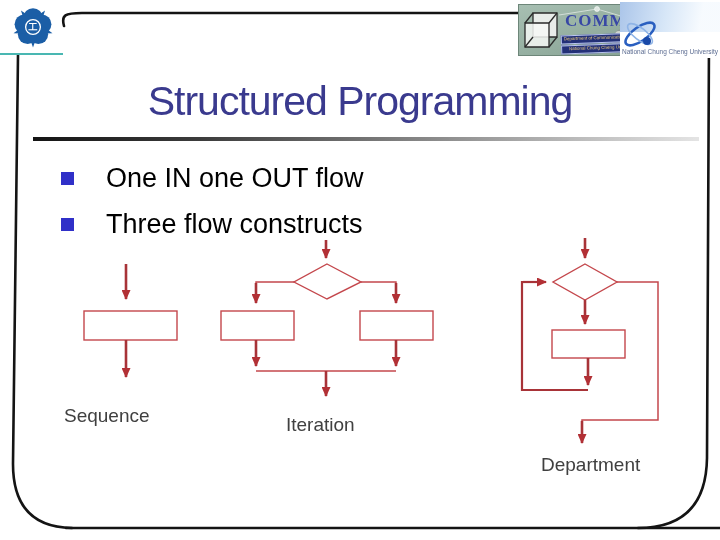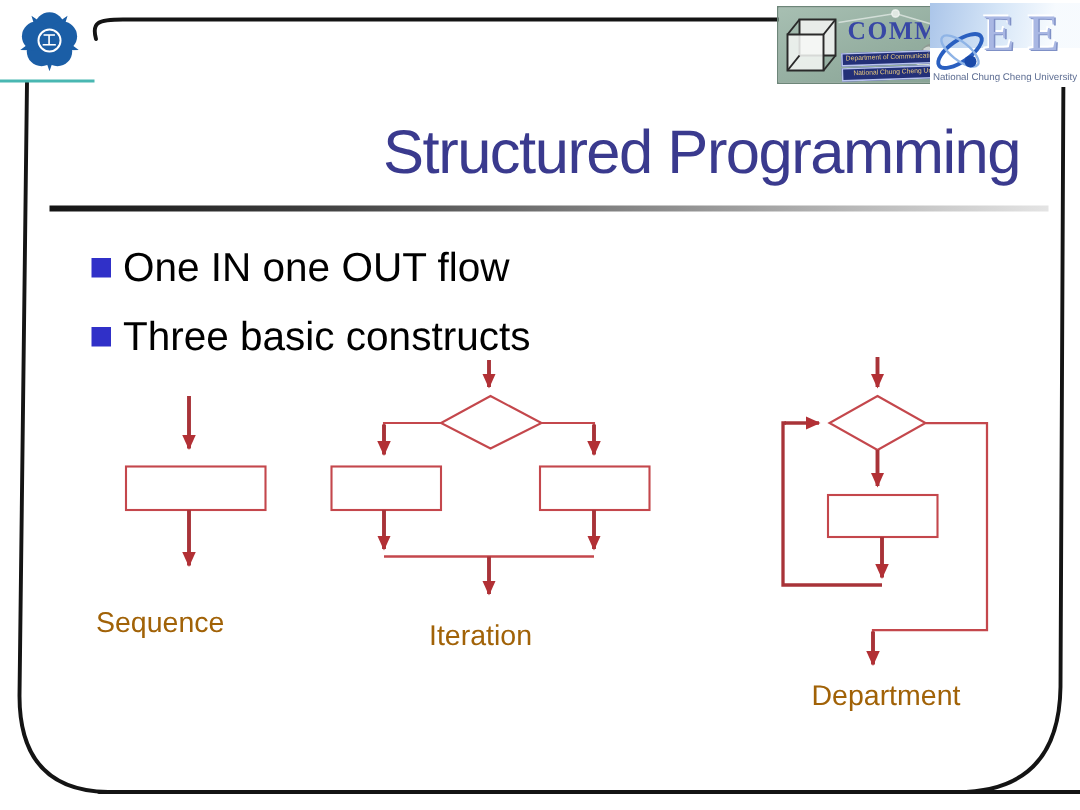--- a/index.html
+++ b/index.html
@@ -26,34 +26,34 @@
 
   #ee-logo{left:620px;top:2px;width:100px;height:56px;z-index:5;background:#ffffff;overflow:hidden;}
   #ee-wash{left:0;top:0;width:100px;height:30px;
     background:linear-gradient(100deg,#8fb2e2 0%,#c9def5 45%,#f4f9fe 80%);opacity:.75;}
   #ee-text{right:5px;top:2px;font-family:"Liberation Serif",serif;font-size:34px;
     color:#a9b7e3;letter-spacing:9px;
     text-shadow:1px 1px 0 #7f90c6,-1px -1px 0 #ffffff;}
   #ee-sub{left:0;bottom:3px;width:100%;text-align:center;font-size:6.5px;color:#5d6d92;}
 
   
-  #page-title{left:40px;top:78px;width:640px;text-align:right;font-size:41px;
+  #page-title{left:40px;top:78px;width:640px;text-align:center;font-size:41px;
     color:#3a3a8e;letter-spacing:-1px;}
   #title-rule{left:33px;top:137px;width:666px;height:4px;
     background:linear-gradient(to right,#141414 0%,#3c3c3c 25%,#8a8a8a 60%,#e4e4e4 100%);}
 
   
-  .bullet-row{left:61px;display:flex;align-items:flex-start;gap:8px;}
+  .bullet-row{left:61px;display:flex;align-items:flex-start;gap:32px;}
   #bullet-row-0{top:163px;}
   #bullet-row-1{top:209px;}
   .bullet-square{width:13px;height:13px;background:#3030c8;margin-top:9px;flex:0 0 13px;}
   .bullet-text{font-size:27px;color:#000000;white-space:nowrap;}
 
   
-  .diag-label{font-size:19px;color:#a16207;}
+  .diag-label{font-size:19px;color:#404040;}
   #seq-label{left:64px;top:405px;}
   #sel-label{left:286px;top:414px;}
   #iter-label{left:541px;top:454px;}
 
   #art{left:0;top:0;z-index:1;}
 </style>
 </head>
 <body>
 
 <div id="slide">
@@ -150,33 +150,32 @@
     </div>
   </div>
 
   <div id="ee-logo" class="abs">
     <div id="ee-wash" class="abs"></div>
     <svg class="abs" width="44" height="48" style="left:0;top:8px">
       <ellipse cx="20" cy="24" rx="17" ry="7" fill="none" stroke="#2a5fc0" stroke-width="2.6" transform="rotate(-35 20 24)"></ellipse>
       <ellipse cx="20" cy="24" rx="15" ry="6" fill="none" stroke="#8fb4e6" stroke-width="1.6" transform="rotate(38 20 24)"></ellipse>
       <circle cx="27" cy="31" r="4" fill="#1a49a8"></circle>
     </svg>
-    <div id="ee-text" class="abs">EE</div>
     <div id="ee-sub" class="abs">National Chung Cheng University</div>
   </div>
 
   <div id="page-title" class="abs">Structured Programming</div>
   <div id="title-rule" class="abs"></div>
 
   <div id="bullet-row-0" class="abs bullet-row">
     <span class="bullet-square"></span>
     <span class="bullet-text">One IN one OUT flow</span>
   </div>
   <div id="bullet-row-1" class="abs bullet-row">
     <span class="bullet-square"></span>
-    <span class="bullet-text">Three basic constructs</span>
+    <span class="bullet-text">Three flow constructs</span>
   </div>
 
   <div id="seq-label" class="abs diag-label">Sequence</div>
   <div id="sel-label" class="abs diag-label">Iteration</div>
   <div id="iter-label" class="abs diag-label">Department</div>
 
 </div>
 
 </body></html>

